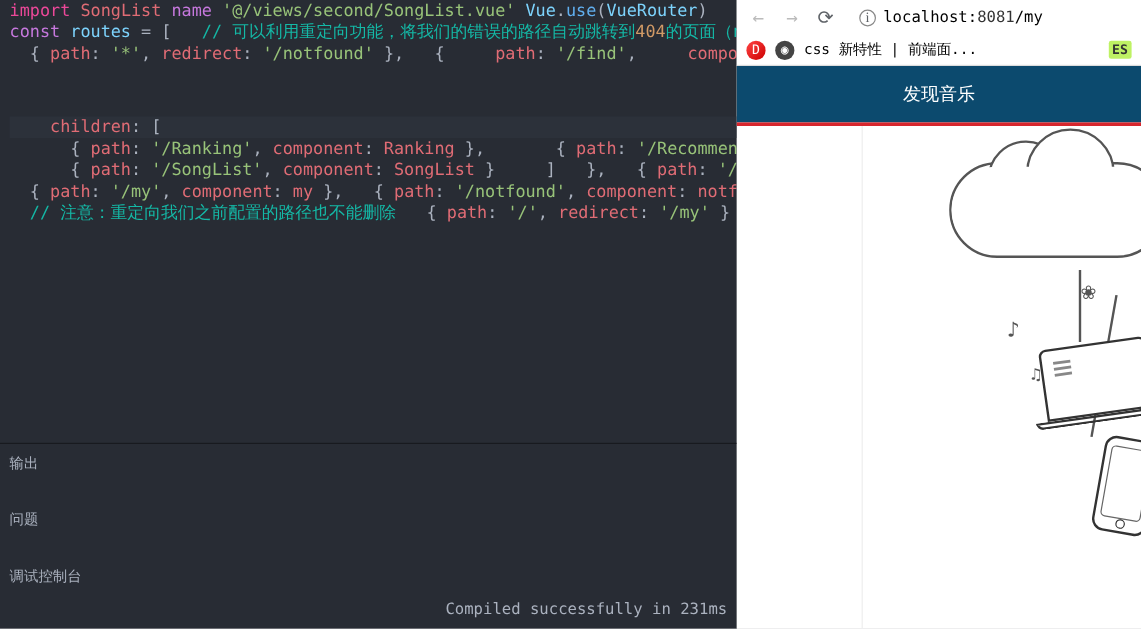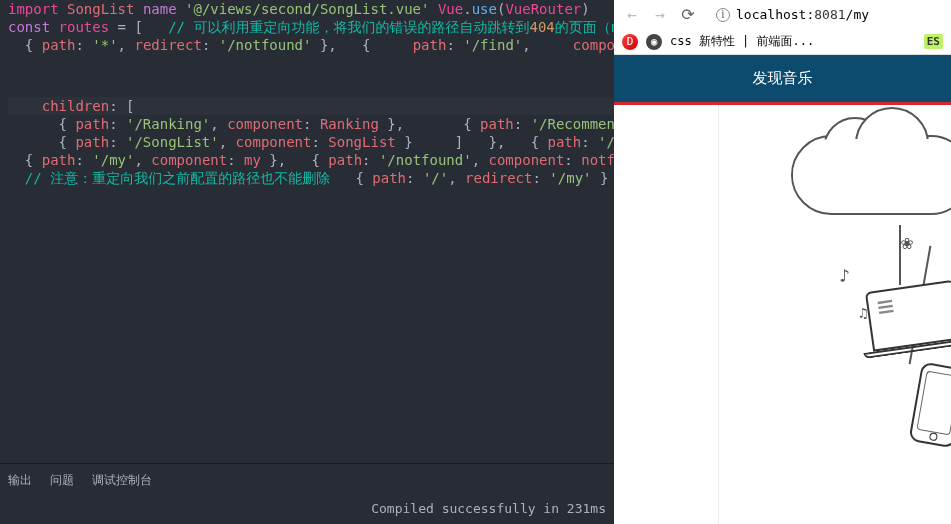--- a/index.html
+++ b/index.html
@@ -6,30 +6,30 @@
     body { font-family: Consolas, Monaco, monospace; font-size: 14px; display: flex; width: 951px; height: 524px; overflow: hidden; }
     
     .editor { width: 614px; background: #282c34; color: #abb2bf; display: flex; flex-direction: column; }
     .code-area { flex: 1; padding: 0 0 0 8px; line-height: 18px; }
     .code-line { white-space: pre; }
     
     .kw-import { color: #ec4899; }
     .kw-from { color: #c678dd; }
     .kw-const { color: #c678dd; }
     .ident { color: #e06c75; }
-    .ident-yellow { color: #ec4899; text-align: right; }
+    .ident-yellow { color: #7dd3fc; text-align: right; }
     .string { color: #98c379; }
     .prop { color: #e06c75; }
     .punct { color: #abb2bf; }
     .comment { color: #14b8a6; }
     .comment-num { color: #d19a66; }
     .func { color: #61afef; }
     .highlight-line { background: #2c313a; display: block; margin-top: 43px; }
     
-    .terminal-tabs { display: flex; gap: 18px; padding: 8px 8px 4px 8px; border-top: 1px solid #181a1f; }
+    .terminal-tabs { display: flex; gap: 30px; padding: 8px 8px 4px 8px; border-top: 1px solid #181a1f; flex-direction: column; }
     .term-tab { color: #abb2bf; font-size: 12px; cursor: pointer; }
     .term-output { padding: 8px; color: #abb2bf; font-size: 13px; text-align: right; }
     
     .browser { width: 337px; background: #fff; display: flex; flex-direction: column; }
     .browser-chrome { background: #fff; border-bottom: 1px solid #ddd; }
     .nav-bar { display: flex; align-items: center; padding: 4px 8px; gap: 8px; }
     .nav-icon { color: #5f6368; font-size: 16px; width: 20px; text-align: center; cursor: pointer; }
     .nav-icon.disabled { color: #bbb; }
     .url-bar { flex: 1; display: flex; align-items: center; border-radius: 20px; padding: 3px 10px; font-size: 13px; }
     .url-icon { margin-right: 6px; color: #5f6368; font-size: 12px; border: 1px solid #888; border-radius: 50%; width: 14px; height: 14px; display: inline-flex; align-items: center; justify-content: center; font-family: serif; }

